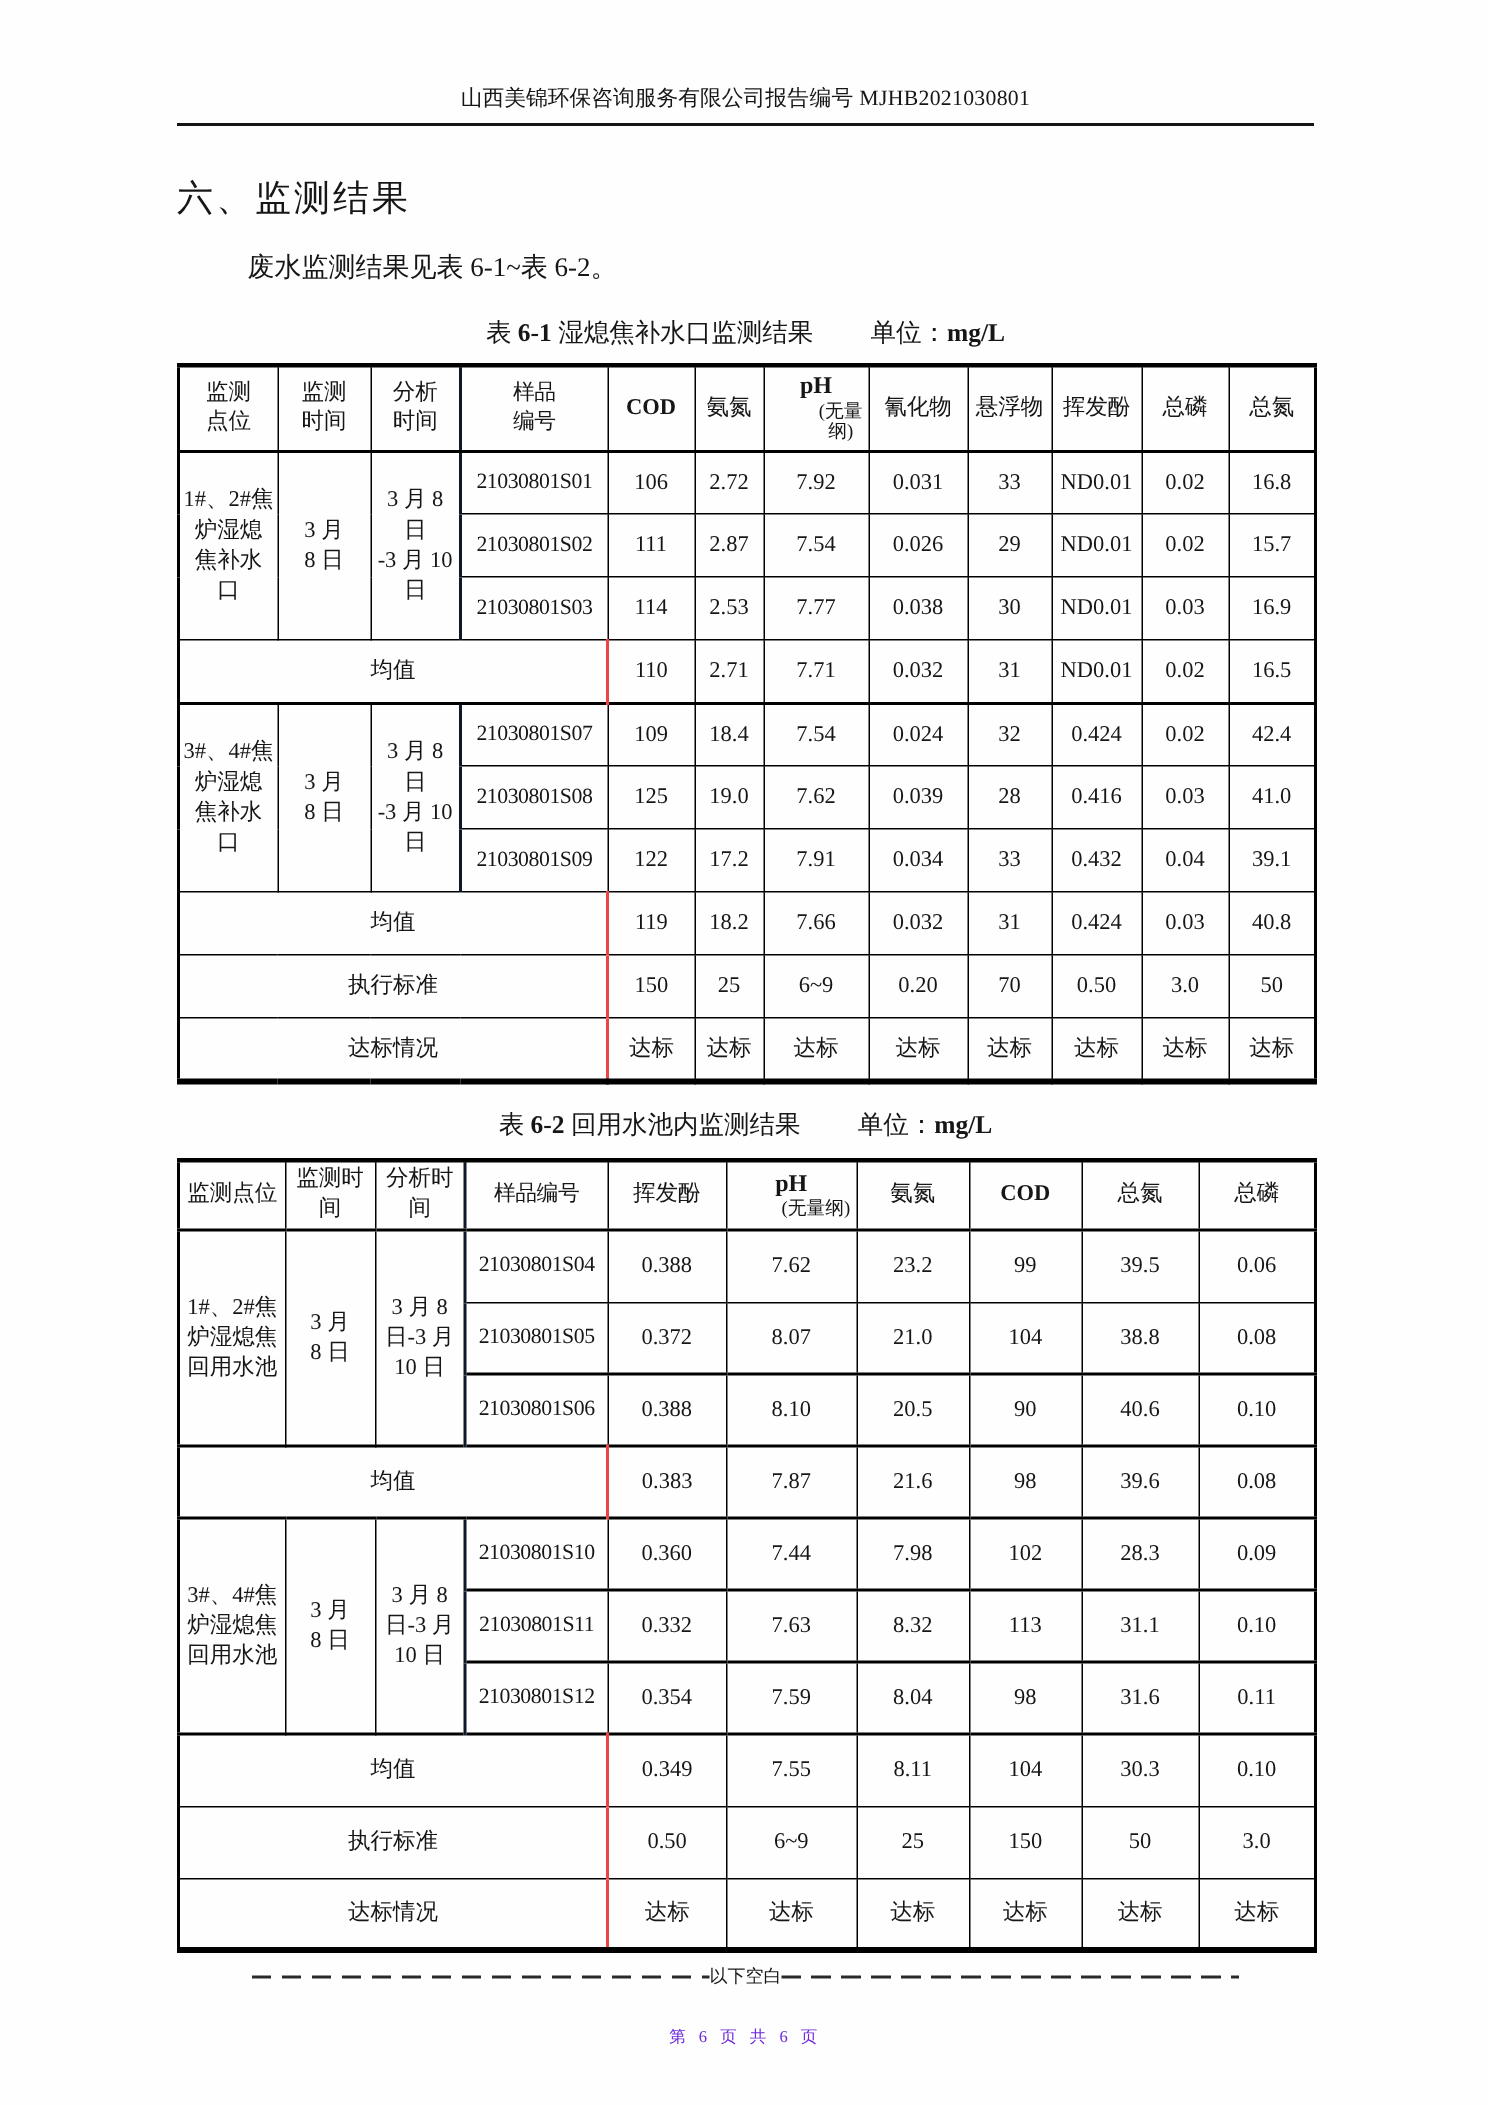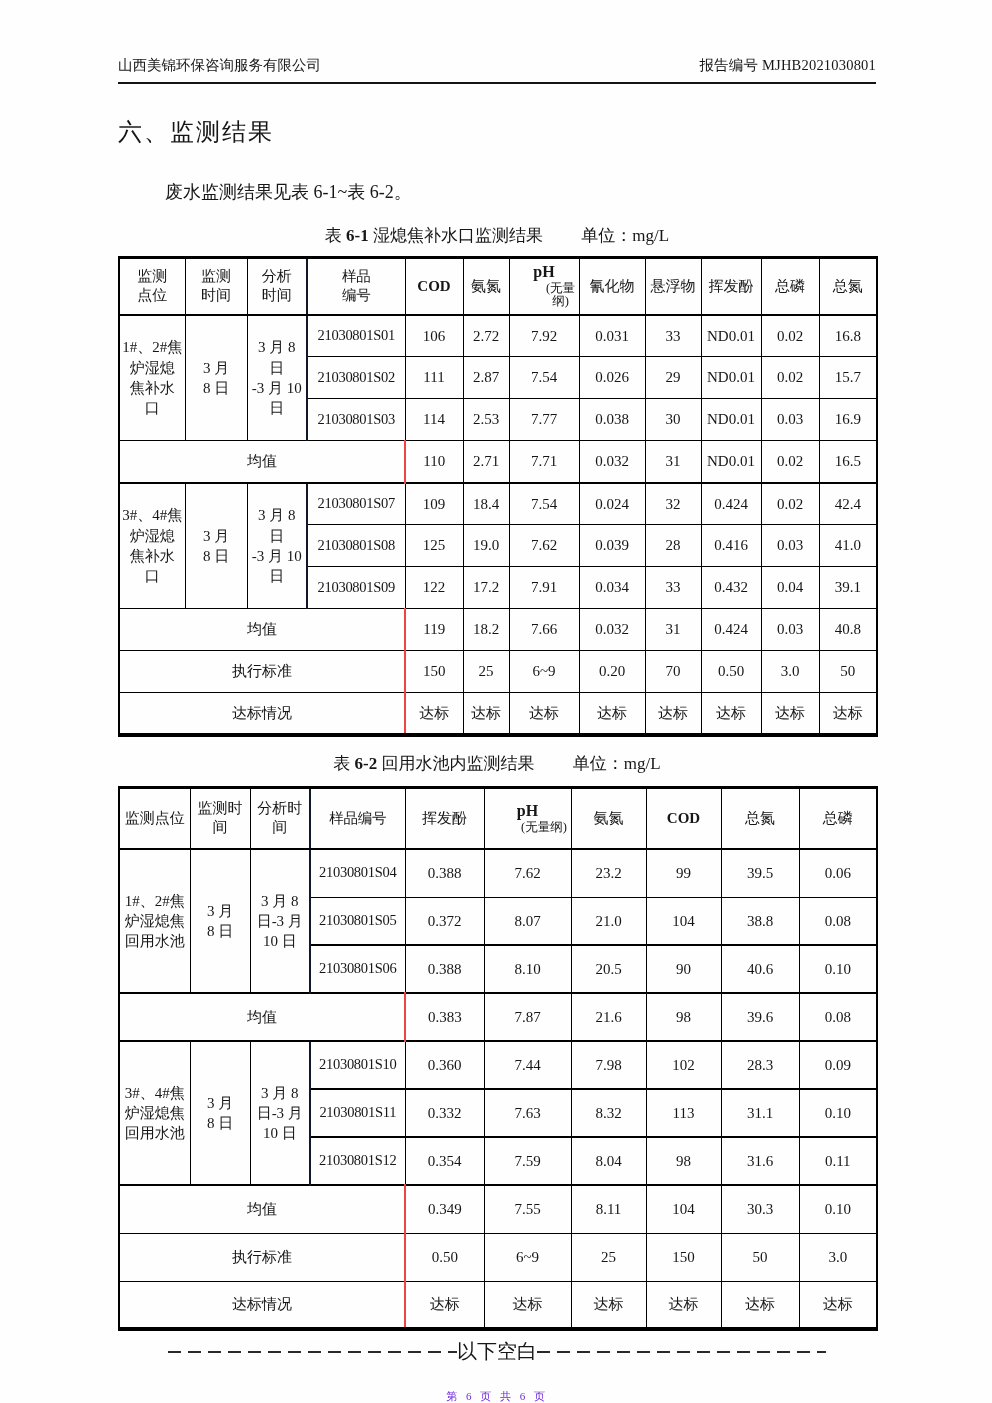--- a/index.html
+++ b/index.html
@@ -8,36 +8,36 @@
     width: 992px; height: 1403px;
     background: #fefefe;
     color: #161616;
     font-family: "Liberation Serif", "DejaVu Serif", serif;
     position: relative;
   }
   .page { padding: 56px 116px 0 118px; width: 992px; }
 
   
   .doc-header {
-    display: flex; justify-content: space-between; align-items: flex-end;
+    display: flex; justify-content: center; align-items: flex-end;
     font-size: 14.5px; padding-bottom: 7px;
     border-bottom: 2.5px solid #141414;
   }
   .doc-header .report-no { letter-spacing: 0.2px; }
 
   
   .sec-title { margin-top: 32px; font-size: 24px; letter-spacing: 2px; font-weight: 400; }
-  .intro { margin-top: 32px; font-size: 18px; padding-left: 47px; }
+  .intro { margin-top: 18px; font-size: 18px; padding-left: 47px; }
 
   
   .caption { text-align: center; font-size: 17px; margin-top: 20px; margin-bottom: 9px; }
   .caption .num { font-weight: bold; }
   .caption .cap-title { }
   .caption .cap-unit { margin-left: 34px; }
-  .caption .unit-val { font-weight: normal; }
+  .caption .unit-val { font-weight: bold; }
   .caption2 { margin-top: 15px; margin-bottom: 11px; }
 
   
   table.rpt {
     border-collapse: collapse; table-layout: fixed; width: 758px;
     border: 2px solid #000; border-top: 3px solid #000; border-bottom: 4px solid #000;
   }
   .rpt td {
     border: 1px solid #000;
     text-align: center; vertical-align: middle;
@@ -48,27 +48,27 @@
   .rpt td.pre { white-space: pre-line; }
   .rpt td.cid { border-left: 2px solid #0f172a; font-size: 14.5px; letter-spacing: -0.3px; padding: 1px 0; }
   .rpt td.lab { border-right: 2px solid #ef4444; }
   .rpt tr.h2 td { border-top: 2px solid #000; }
   .lat { font-weight: bold; }
   .ph { display: block; font-weight: bold; font-size: 16px; line-height: 1.15; }
   .ph-sub { display: block; font-size: 12.5px; line-height: 1.1; margin-left: 33px; }
 
   #t1 tr.hdr { height: 57px; }
   #t1 tr.data { height: 42px; }
-  #t2 tr.hdr { height: 62px; font-family: Liberation Serif, serif; }
+  #t2 tr.hdr { height: 47px; font-family: Liberation Serif, serif; }
   #t2 tr.data { height: 48px; }
 
   
   .blank-divider {
     margin-top: 7px; padding: 0 50px;
-    display: flex; align-items: center; font-size: 20px;
+    display: flex; align-items: center; font-size: 12px;
   }
   .blank-divider .dash {
     flex: 1; height: 2px;
     background: repeating-linear-gradient(90deg, #2a2a2a 0 13px, transparent 13px 20px);
   }
   .page-note { text-align: center; margin-top: 24px; font-size: 11px; letter-spacing: 3px; color: #6d28d9; }
 </style>
 </head>
 <body>
 

